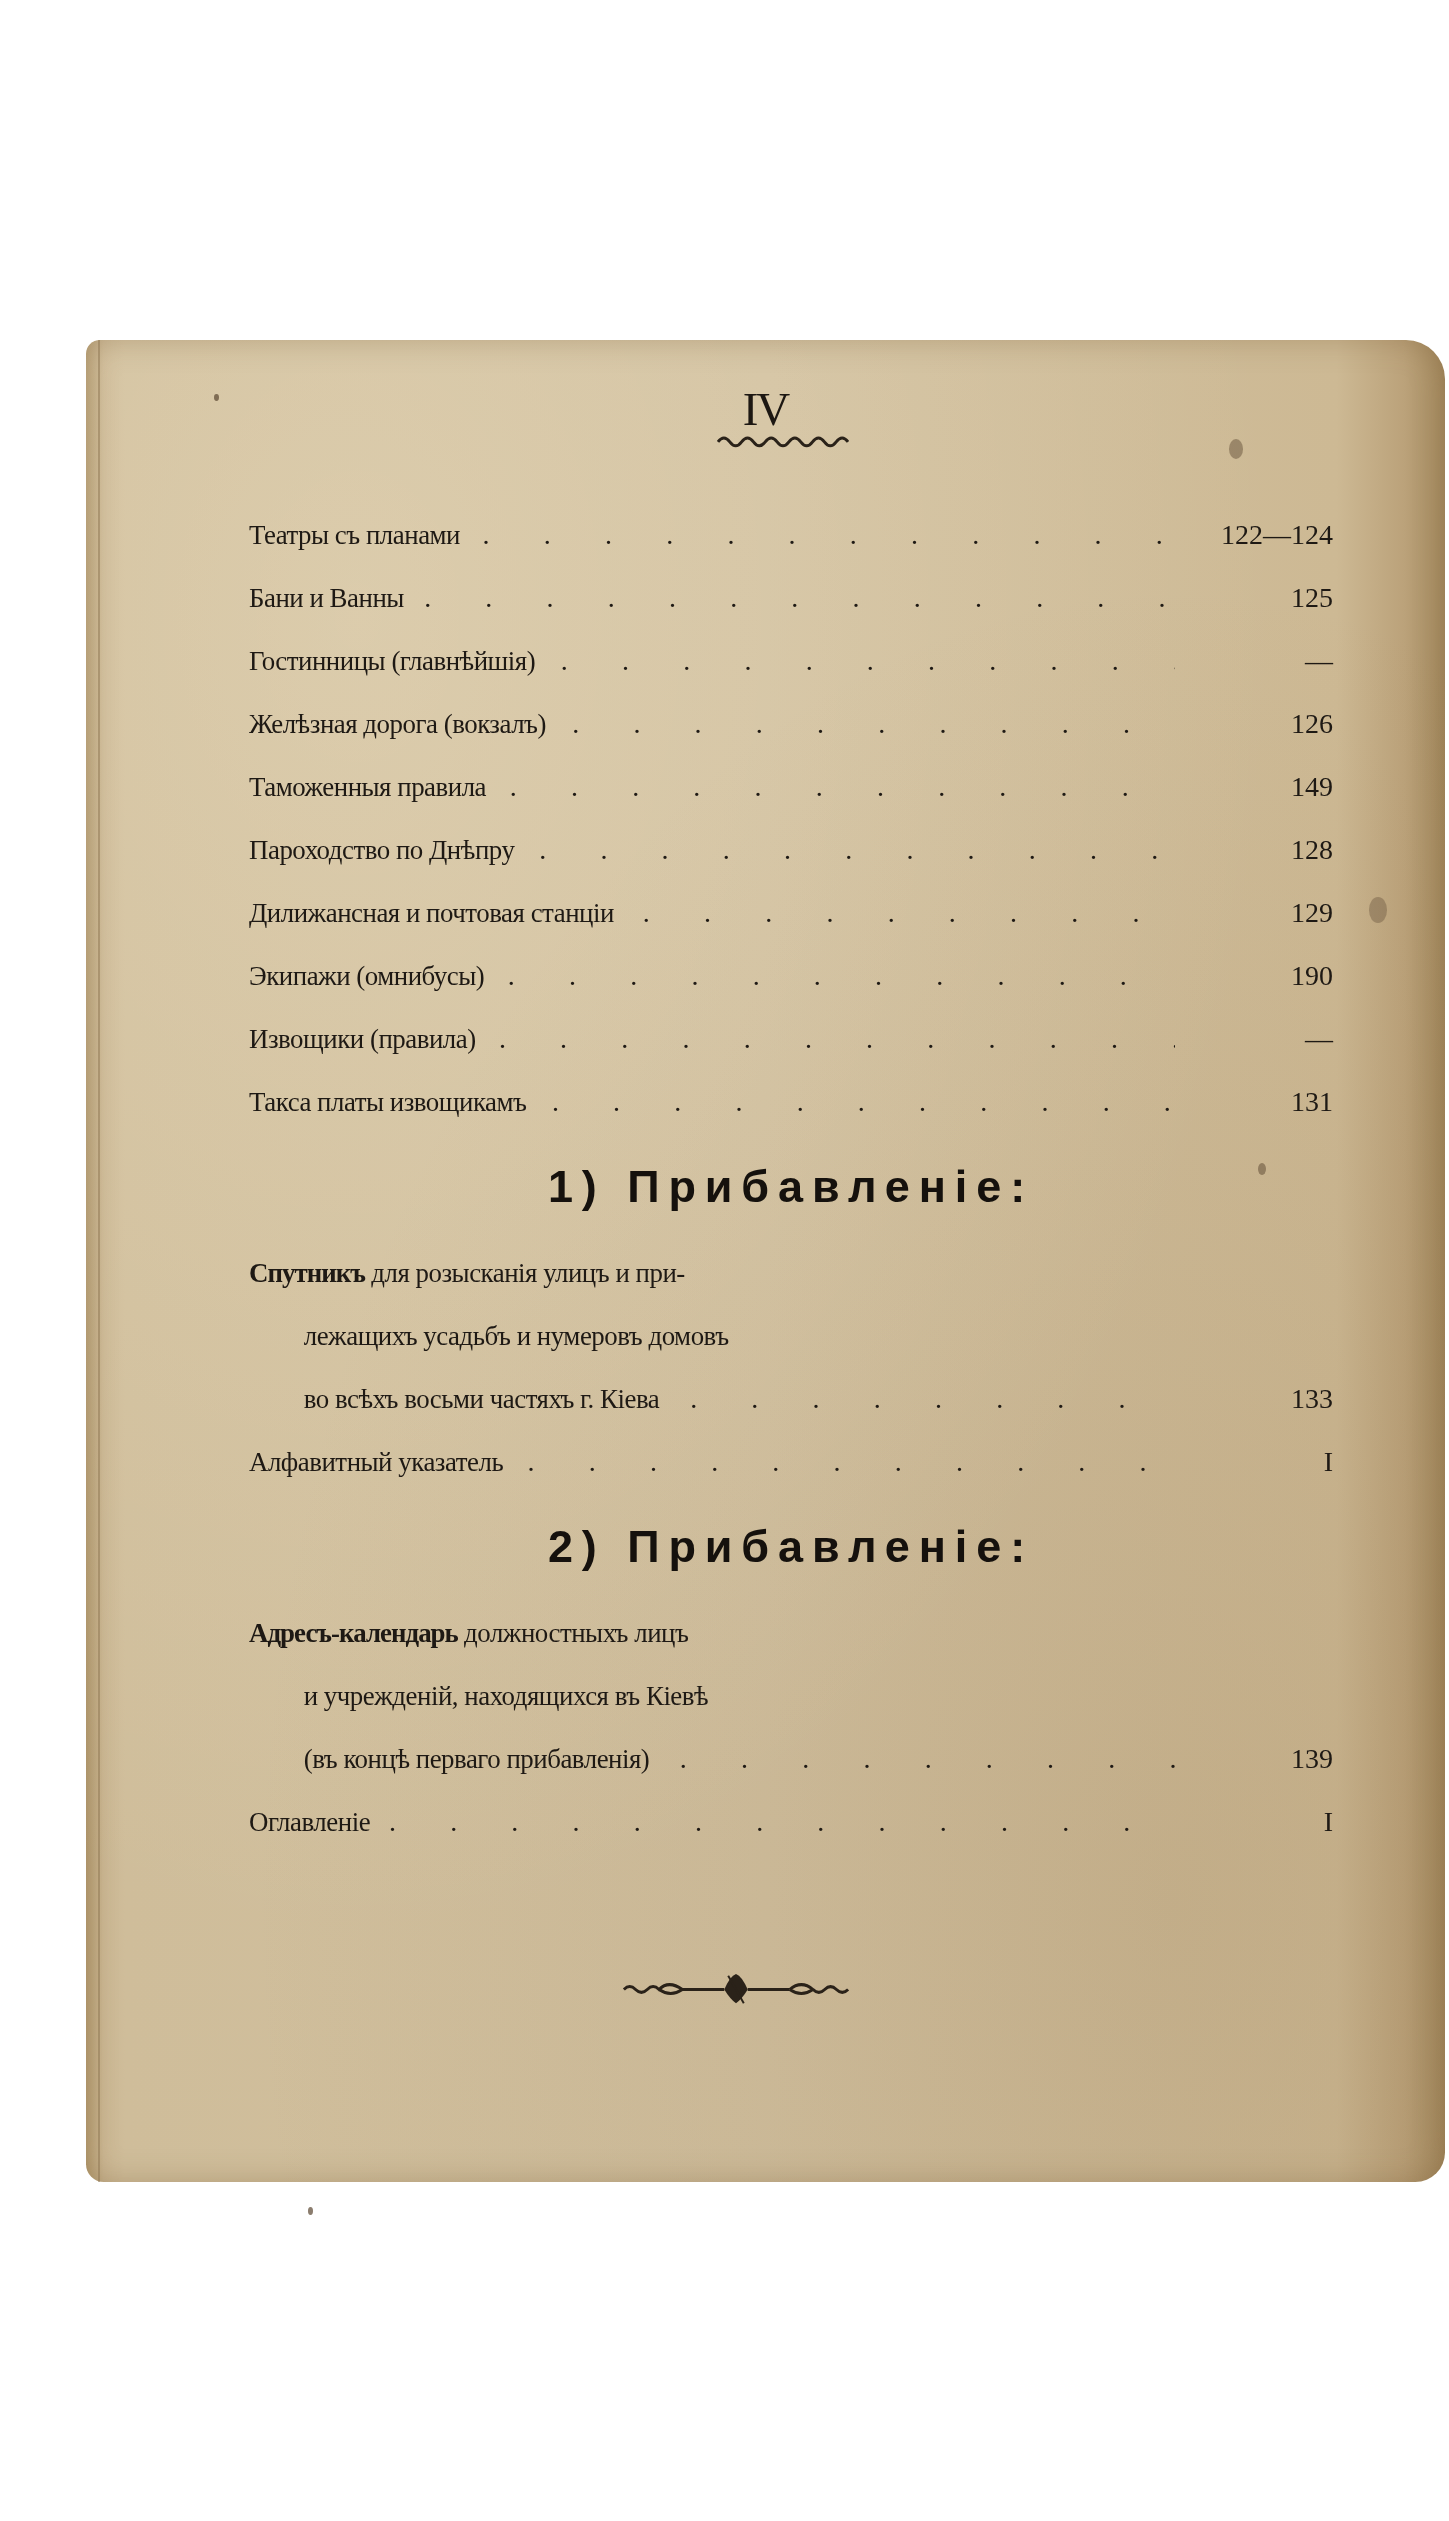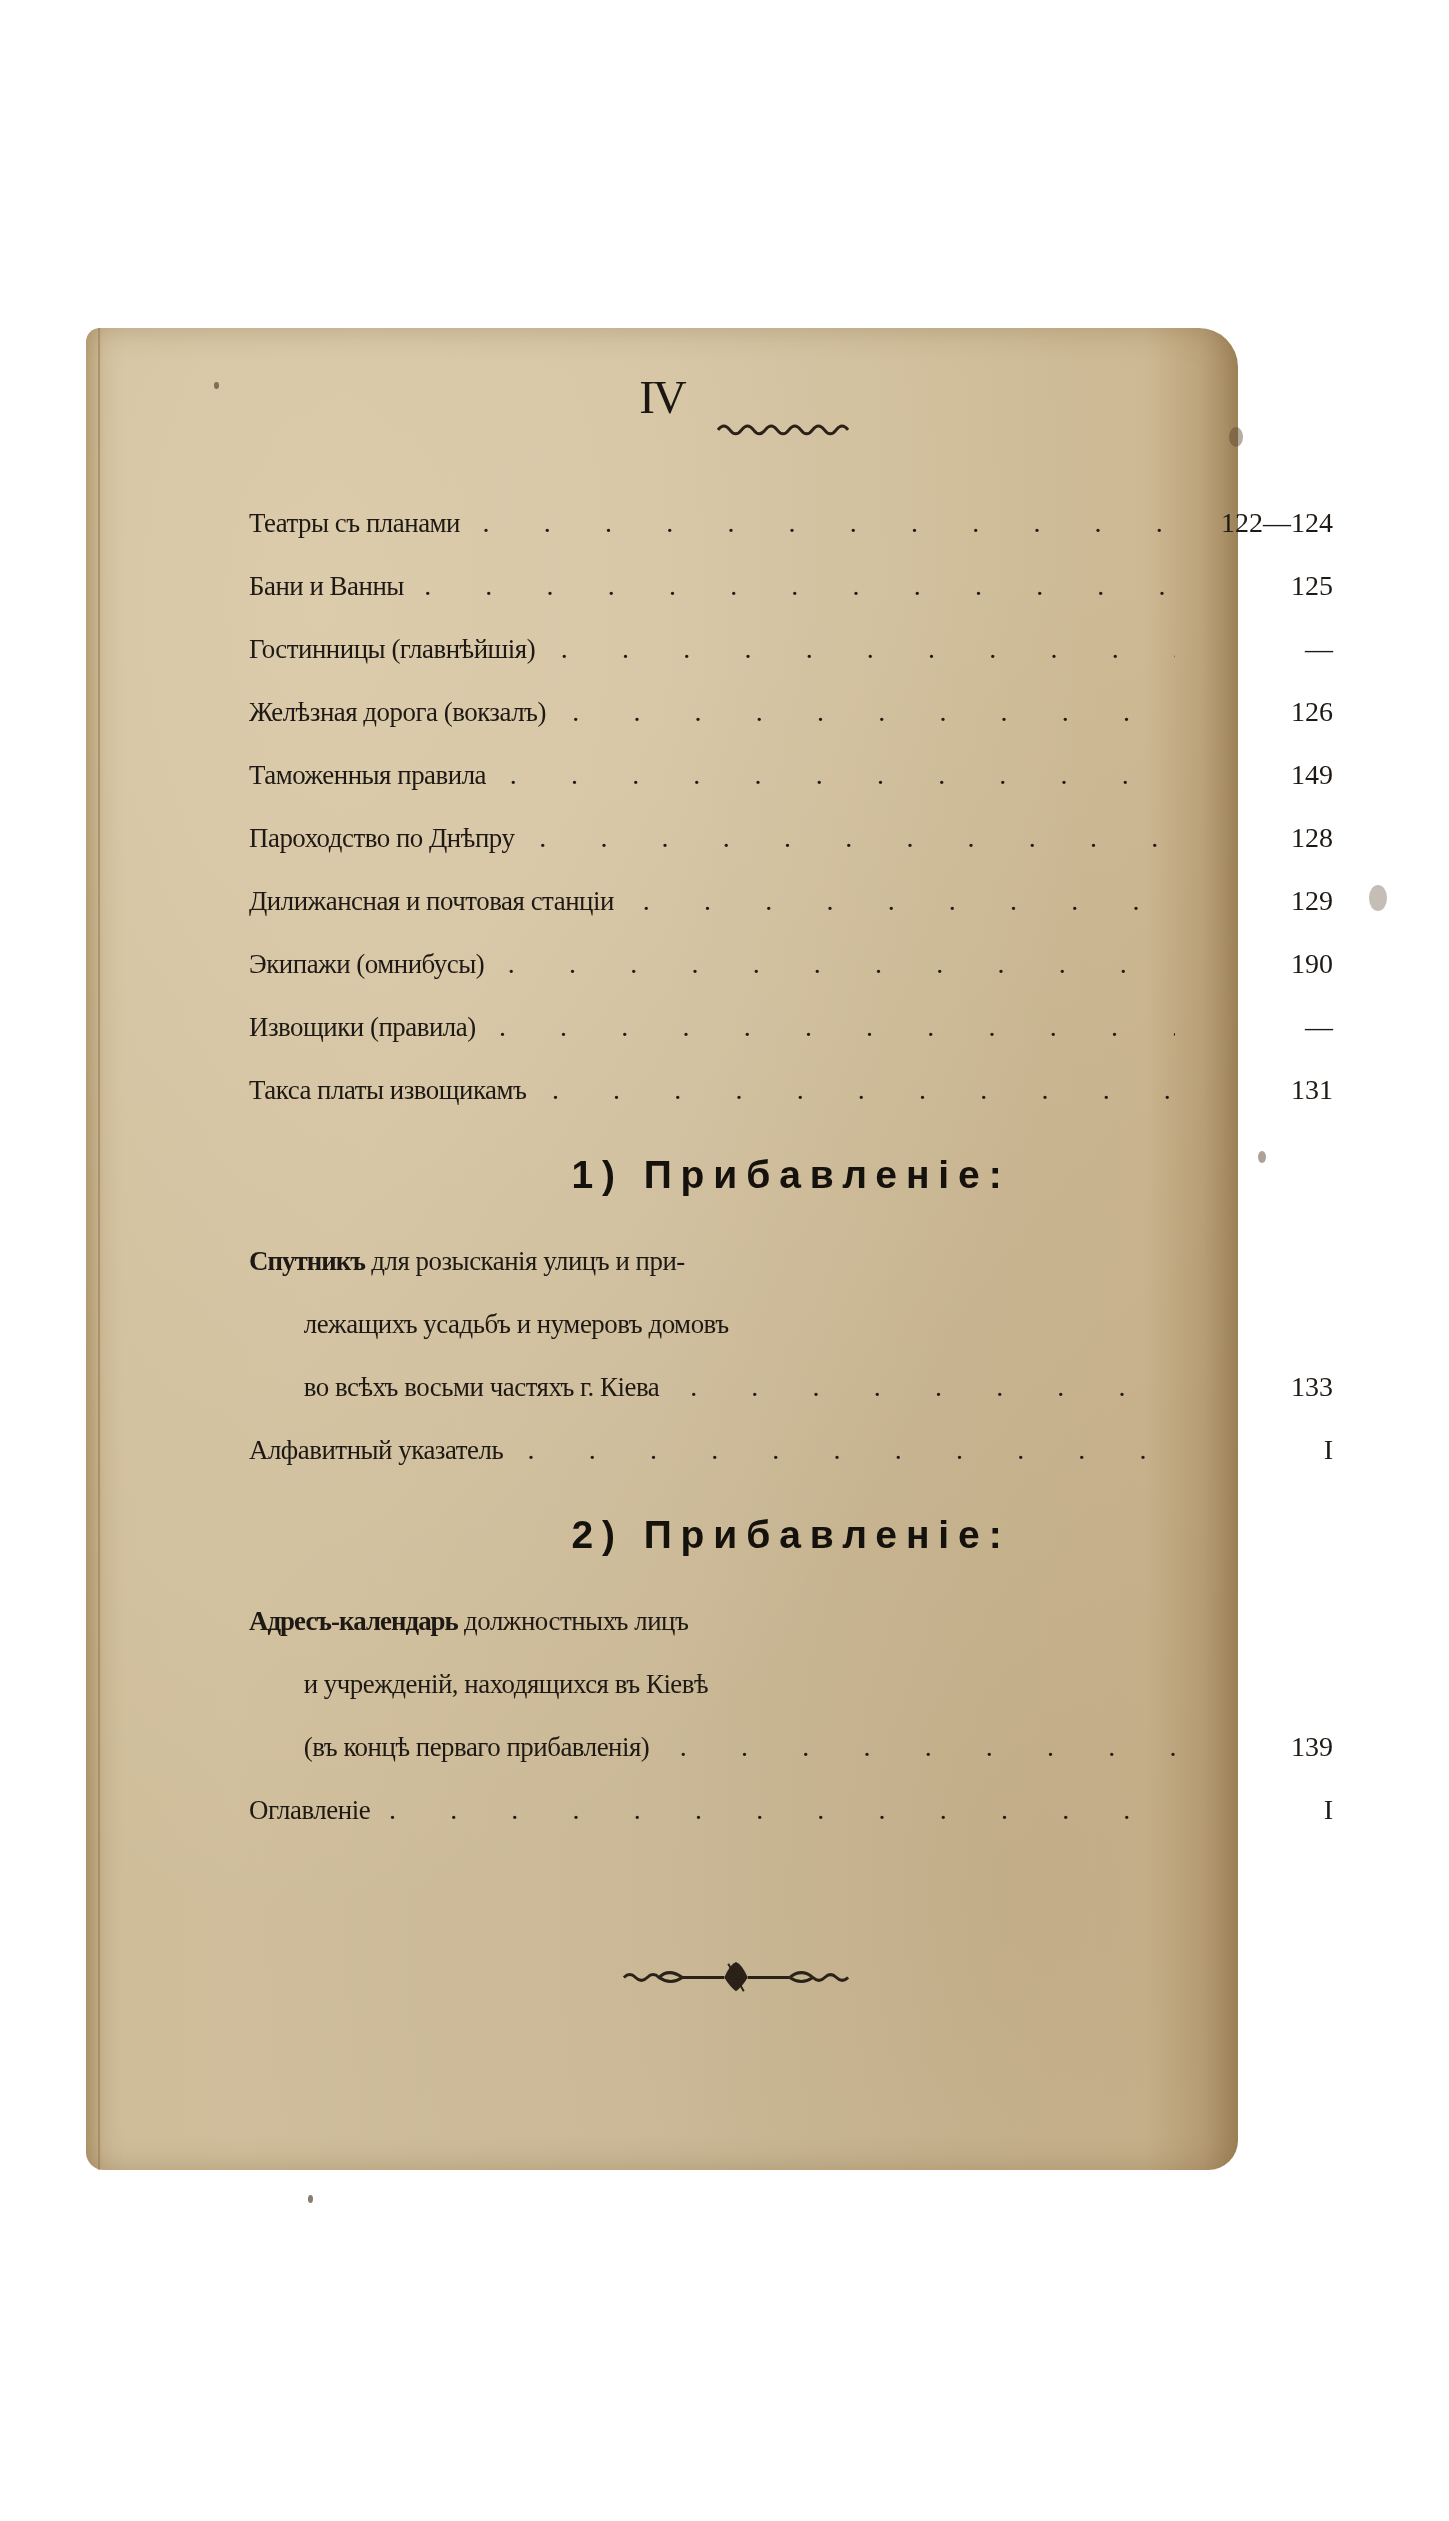--- a/index.html
+++ b/index.html
@@ -10,22 +10,22 @@
   body {
     width: 1449px;
     height: 2522px;
     position: relative;
     overflow: hidden;
     font-family: "Liberation Serif", "DejaVu Serif", serif;
   }
   .page {
     position: absolute;
     left: 86px;
-    top: 328px;
-    width: 1152px;
+    top: 340px;
+    width: 1359px;
     height: 1842px;
     background:
       radial-gradient(ellipse at 20% 15%, rgba(255,245,220,0.25), transparent 60%),
       radial-gradient(ellipse at 80% 85%, rgba(140,110,70,0.18), transparent 60%),
       linear-gradient(90deg, #b79f74 0px, #cbb793 17.7px, #cfbd9a 39px, #d1c09f 50%, #cdb994 92%, #bba27a 97%, #a48a5f 100%);
     border-radius: 13.8px 39px 29.6px 17.7px;
     box-shadow: inset 0 0 29.6px rgba(120,90,50,0.35);
   }
   .page::before {
     content: "";
@@ -88,21 +88,21 @@
     width: 148px;
     text-align: right;
     padding-left: 9.9px;
   }
   .section-heading {
     height: 108px;
     line-height: 108px;
     text-align: center;
     font-family: "Liberation Sans", "DejaVu Sans", sans-serif;
     font-weight: bold;
-    font-size: 39px;
+    font-size: 45px;
     letter-spacing: 8.9px;
     color: #15110d;
   }
   .row.indent .label { padding-left: 57px; }
   .row.noleader .leader::after { content: ""; }
   .row .bold { font-weight: bold; letter-spacing: -1px; }
   .end-ornament {
     position: absolute;
     left: 532px;
     top: 1630px;

